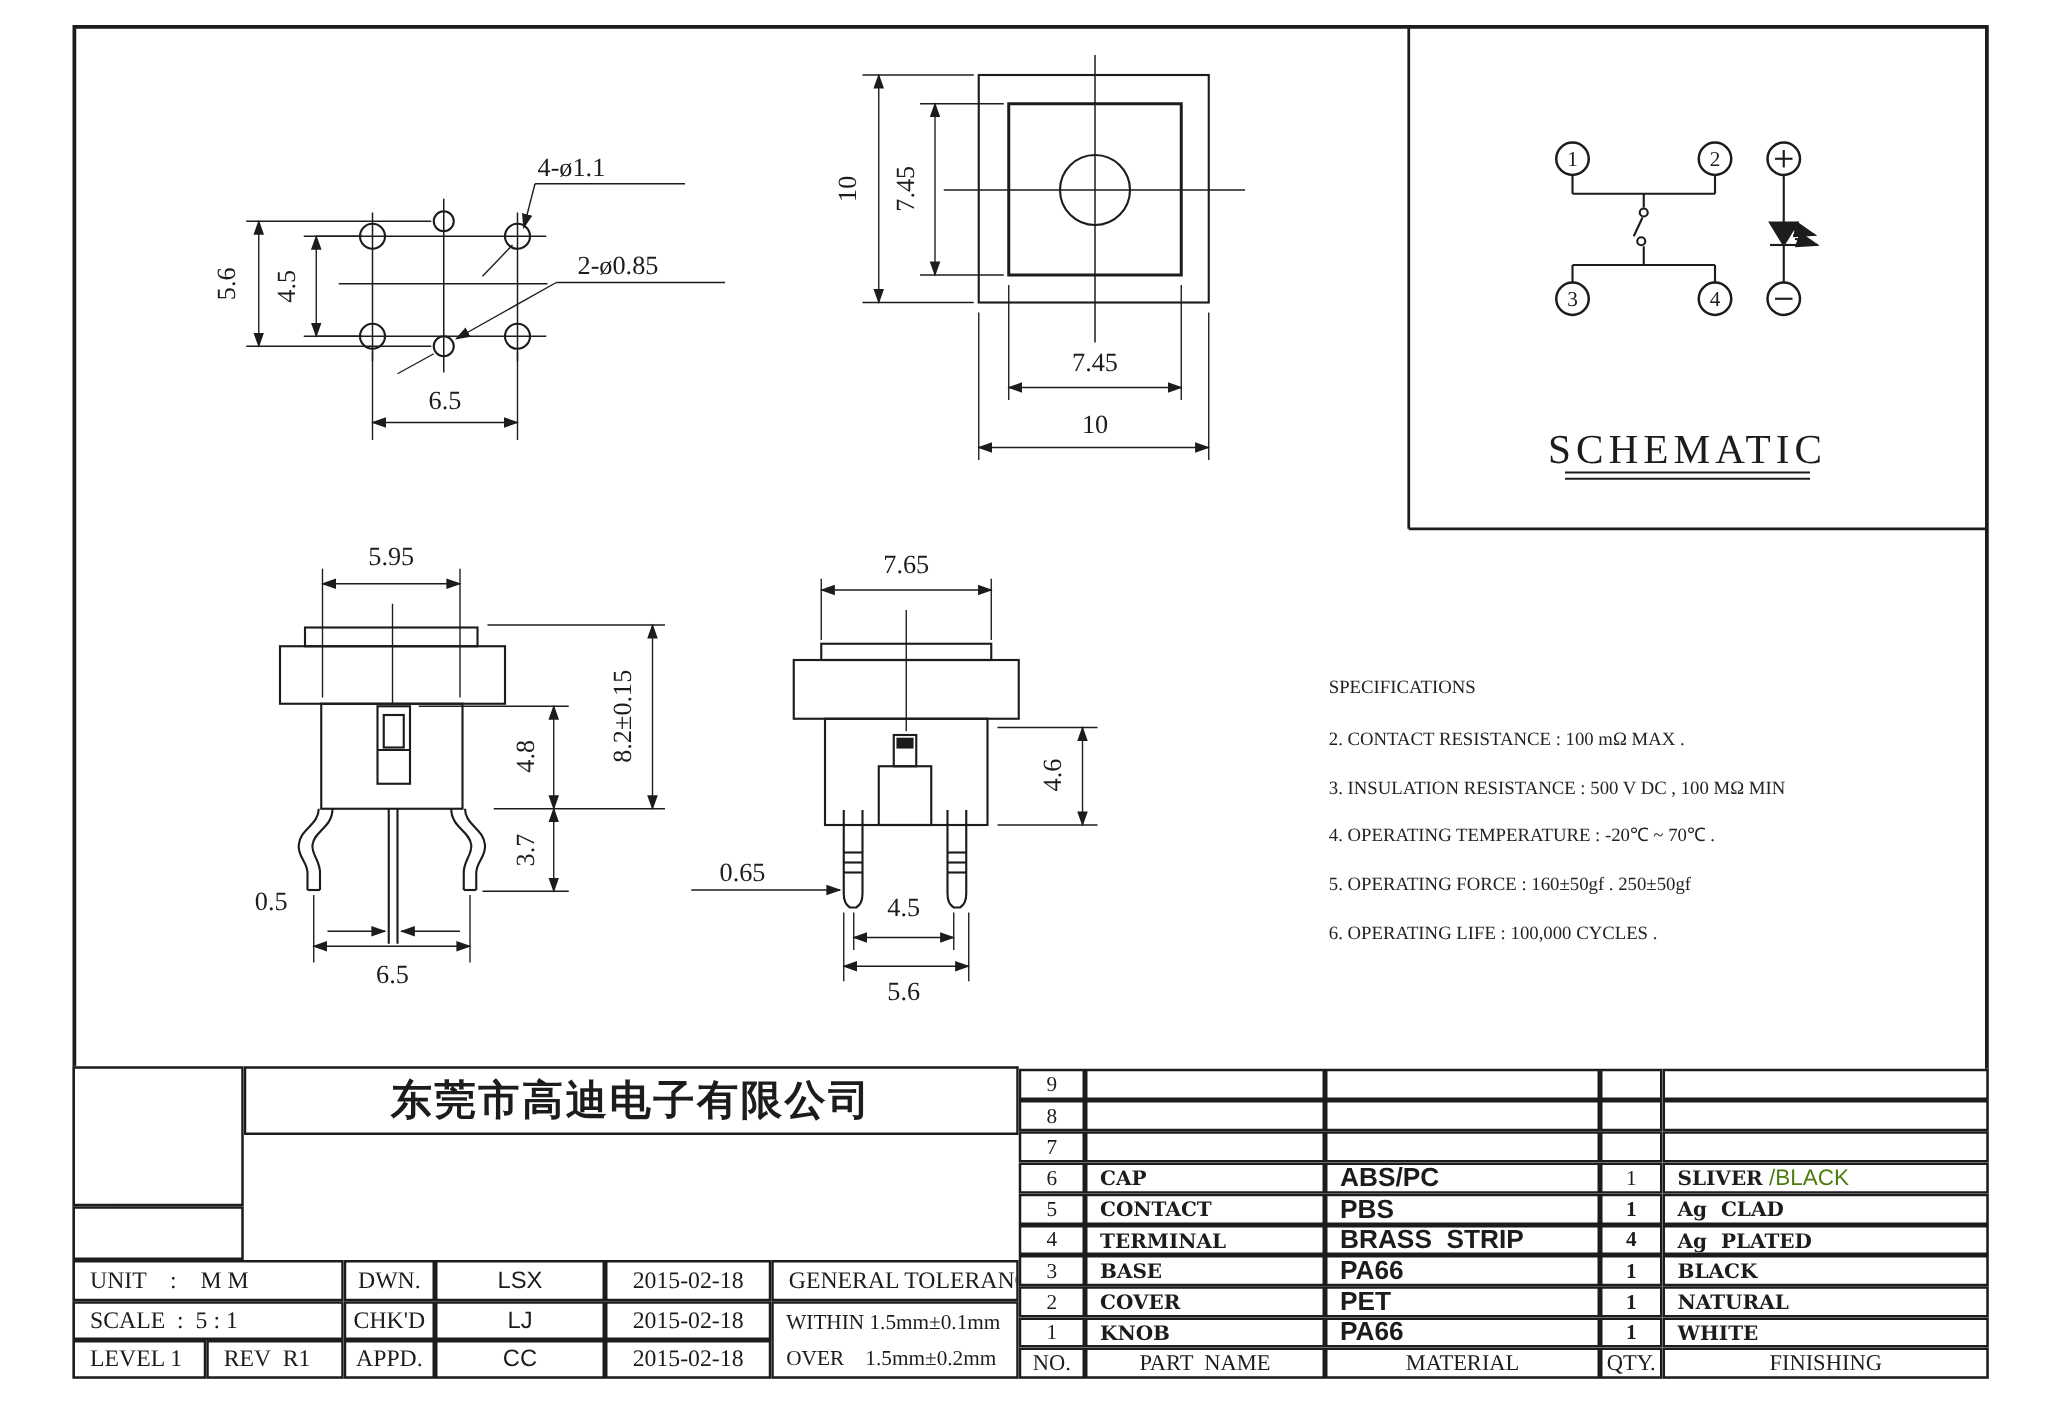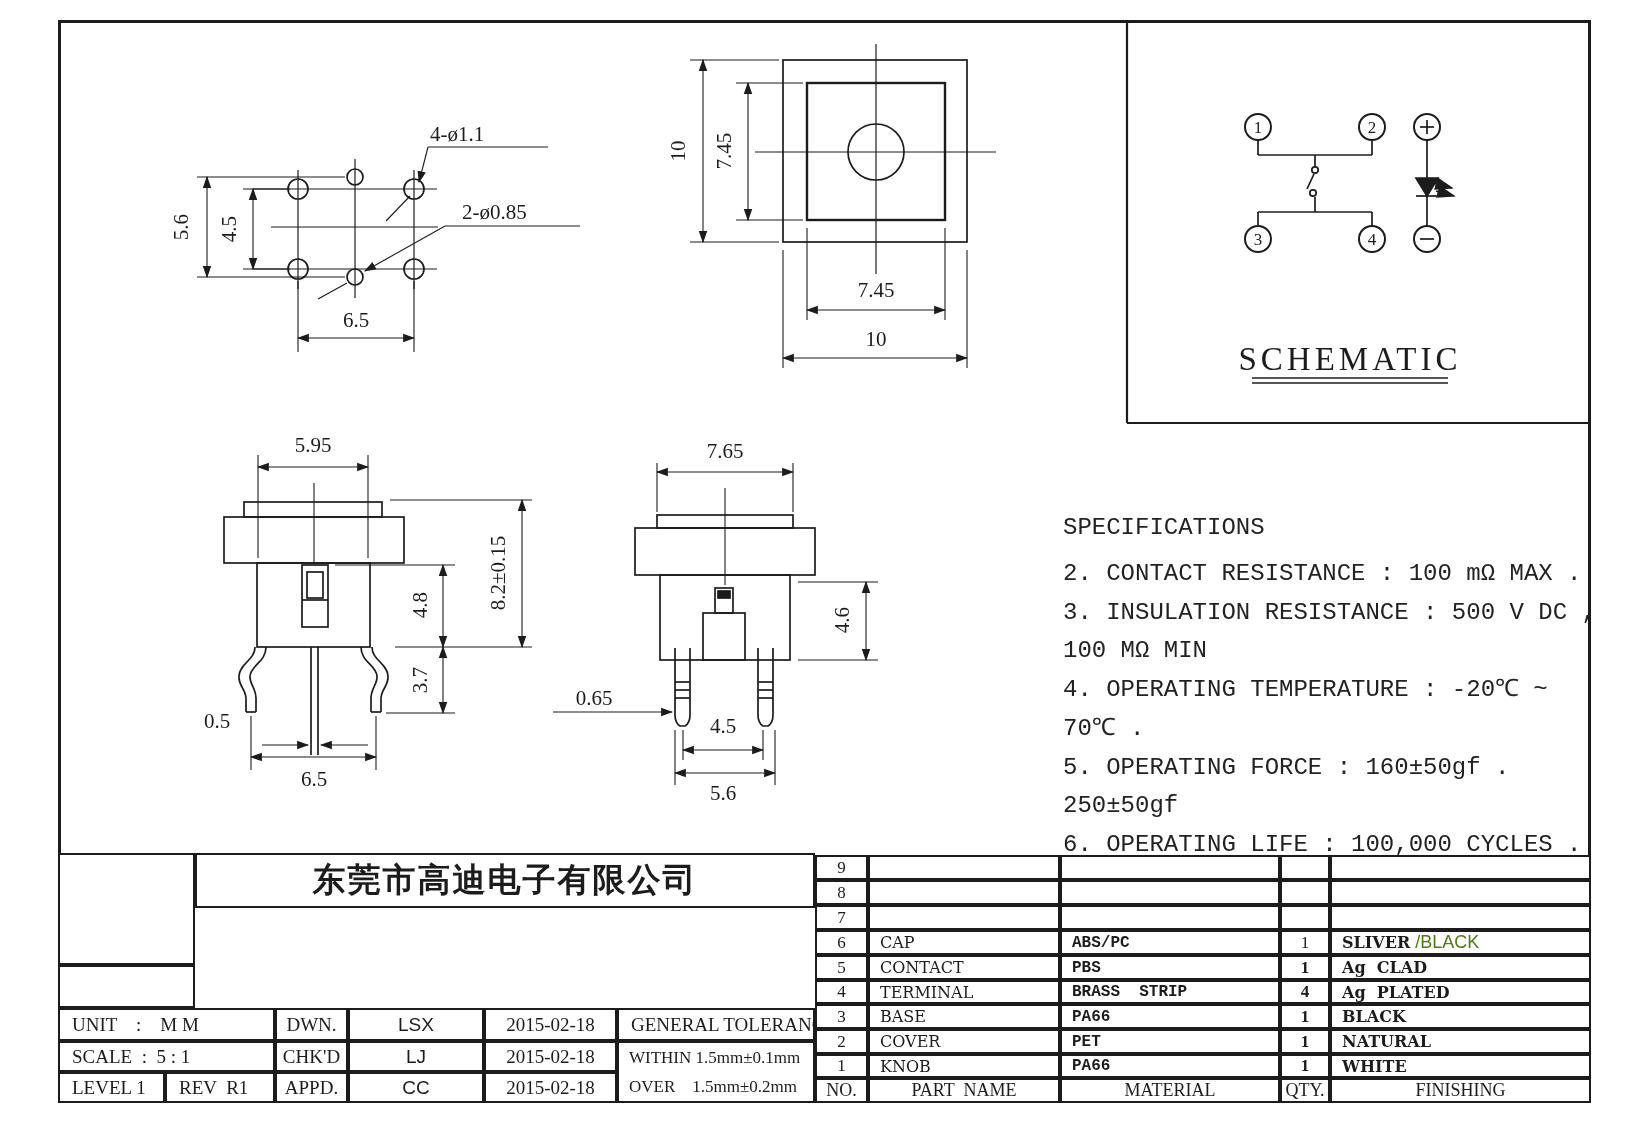--- a/index.html
+++ b/index.html
@@ -12,30 +12,30 @@
   .schtxt{font-family:"Liberation Serif",serif;font-size:33px;letter-spacing:4px;}
   .pintxt{font-family:"Liberation Serif",serif;font-size:17px;}
 
   .cell{position:absolute;border:2px solid #1c1c1c;box-sizing:border-box;background:#fff;
         font-family:"Liberation Serif",serif;font-size:19px;display:flex;align-items:center;
         white-space:pre;overflow:hidden;}
   .cell.center{justify-content:center;}
   .cell.padded{padding-left:12px;}
   .company{font-family:"DejaVu Sans","Liberation Sans",sans-serif;font-weight:bold;
            font-size:33px;letter-spacing:2px;justify-content:center;}
-  .specs{position:absolute;left:1063px;top:514px;width:540px;
-         font-family:Liberation Mono, monospace;font-size:24px;color:#222;}
+  .specs{position:absolute;left:1063px;top:542px;width:540px;
+         font-family:Liberation Serif, serif;font-size:15px;color:#222;}
   .specs .sp-title{margin-bottom:14px;}
   .specs .sp-item{line-height:38.7px;}
   .pt-row{position:absolute;display:flex;}
   .pt-cell{border:2px solid #1c1c1c;box-sizing:border-box;background:#fff;height:100%;
            display:flex;align-items:center;font-size:17px;white-space:pre;overflow:hidden;}
   .pt-no{width:53px;justify-content:center;}
-  .pt-part{width:192px;padding-left:10px;font-family:"DejaVu Serif",serif;font-weight:normal;font-size:16px;}
-  .pt-mat{width:220px;padding-left:10px;font-family:Liberation Mono, monospace;font-weight:bold;font-size:16px;}
+  .pt-part{width:192px;padding-left:10px;font-family:"DejaVu Serif",serif;font-weight:bold;font-size:16px;}
+  .pt-mat{width:220px;padding-left:10px;font-family:Liberation Sans, sans-serif;font-weight:bold;font-size:21px;}
   .pt-qty{width:50px;justify-content:center;font-weight:bold;}
   .pt-qty.thin{font-weight:normal;}
   .pt-fin{width:261px;padding-left:10px;font-family:"DejaVu Serif",serif;font-weight:bold;font-size:16px;}
   .pt-header .pt-cell{font-family:"Liberation Serif",serif;font-weight:normal;font-size:18px;
                       justify-content:center;padding-left:0;}
   .fin-alt{color:#4d7c0f;font-family:"Liberation Sans",sans-serif;font-weight:normal;font-size:18px;}
 </style>
 </head>
 <body>
 

